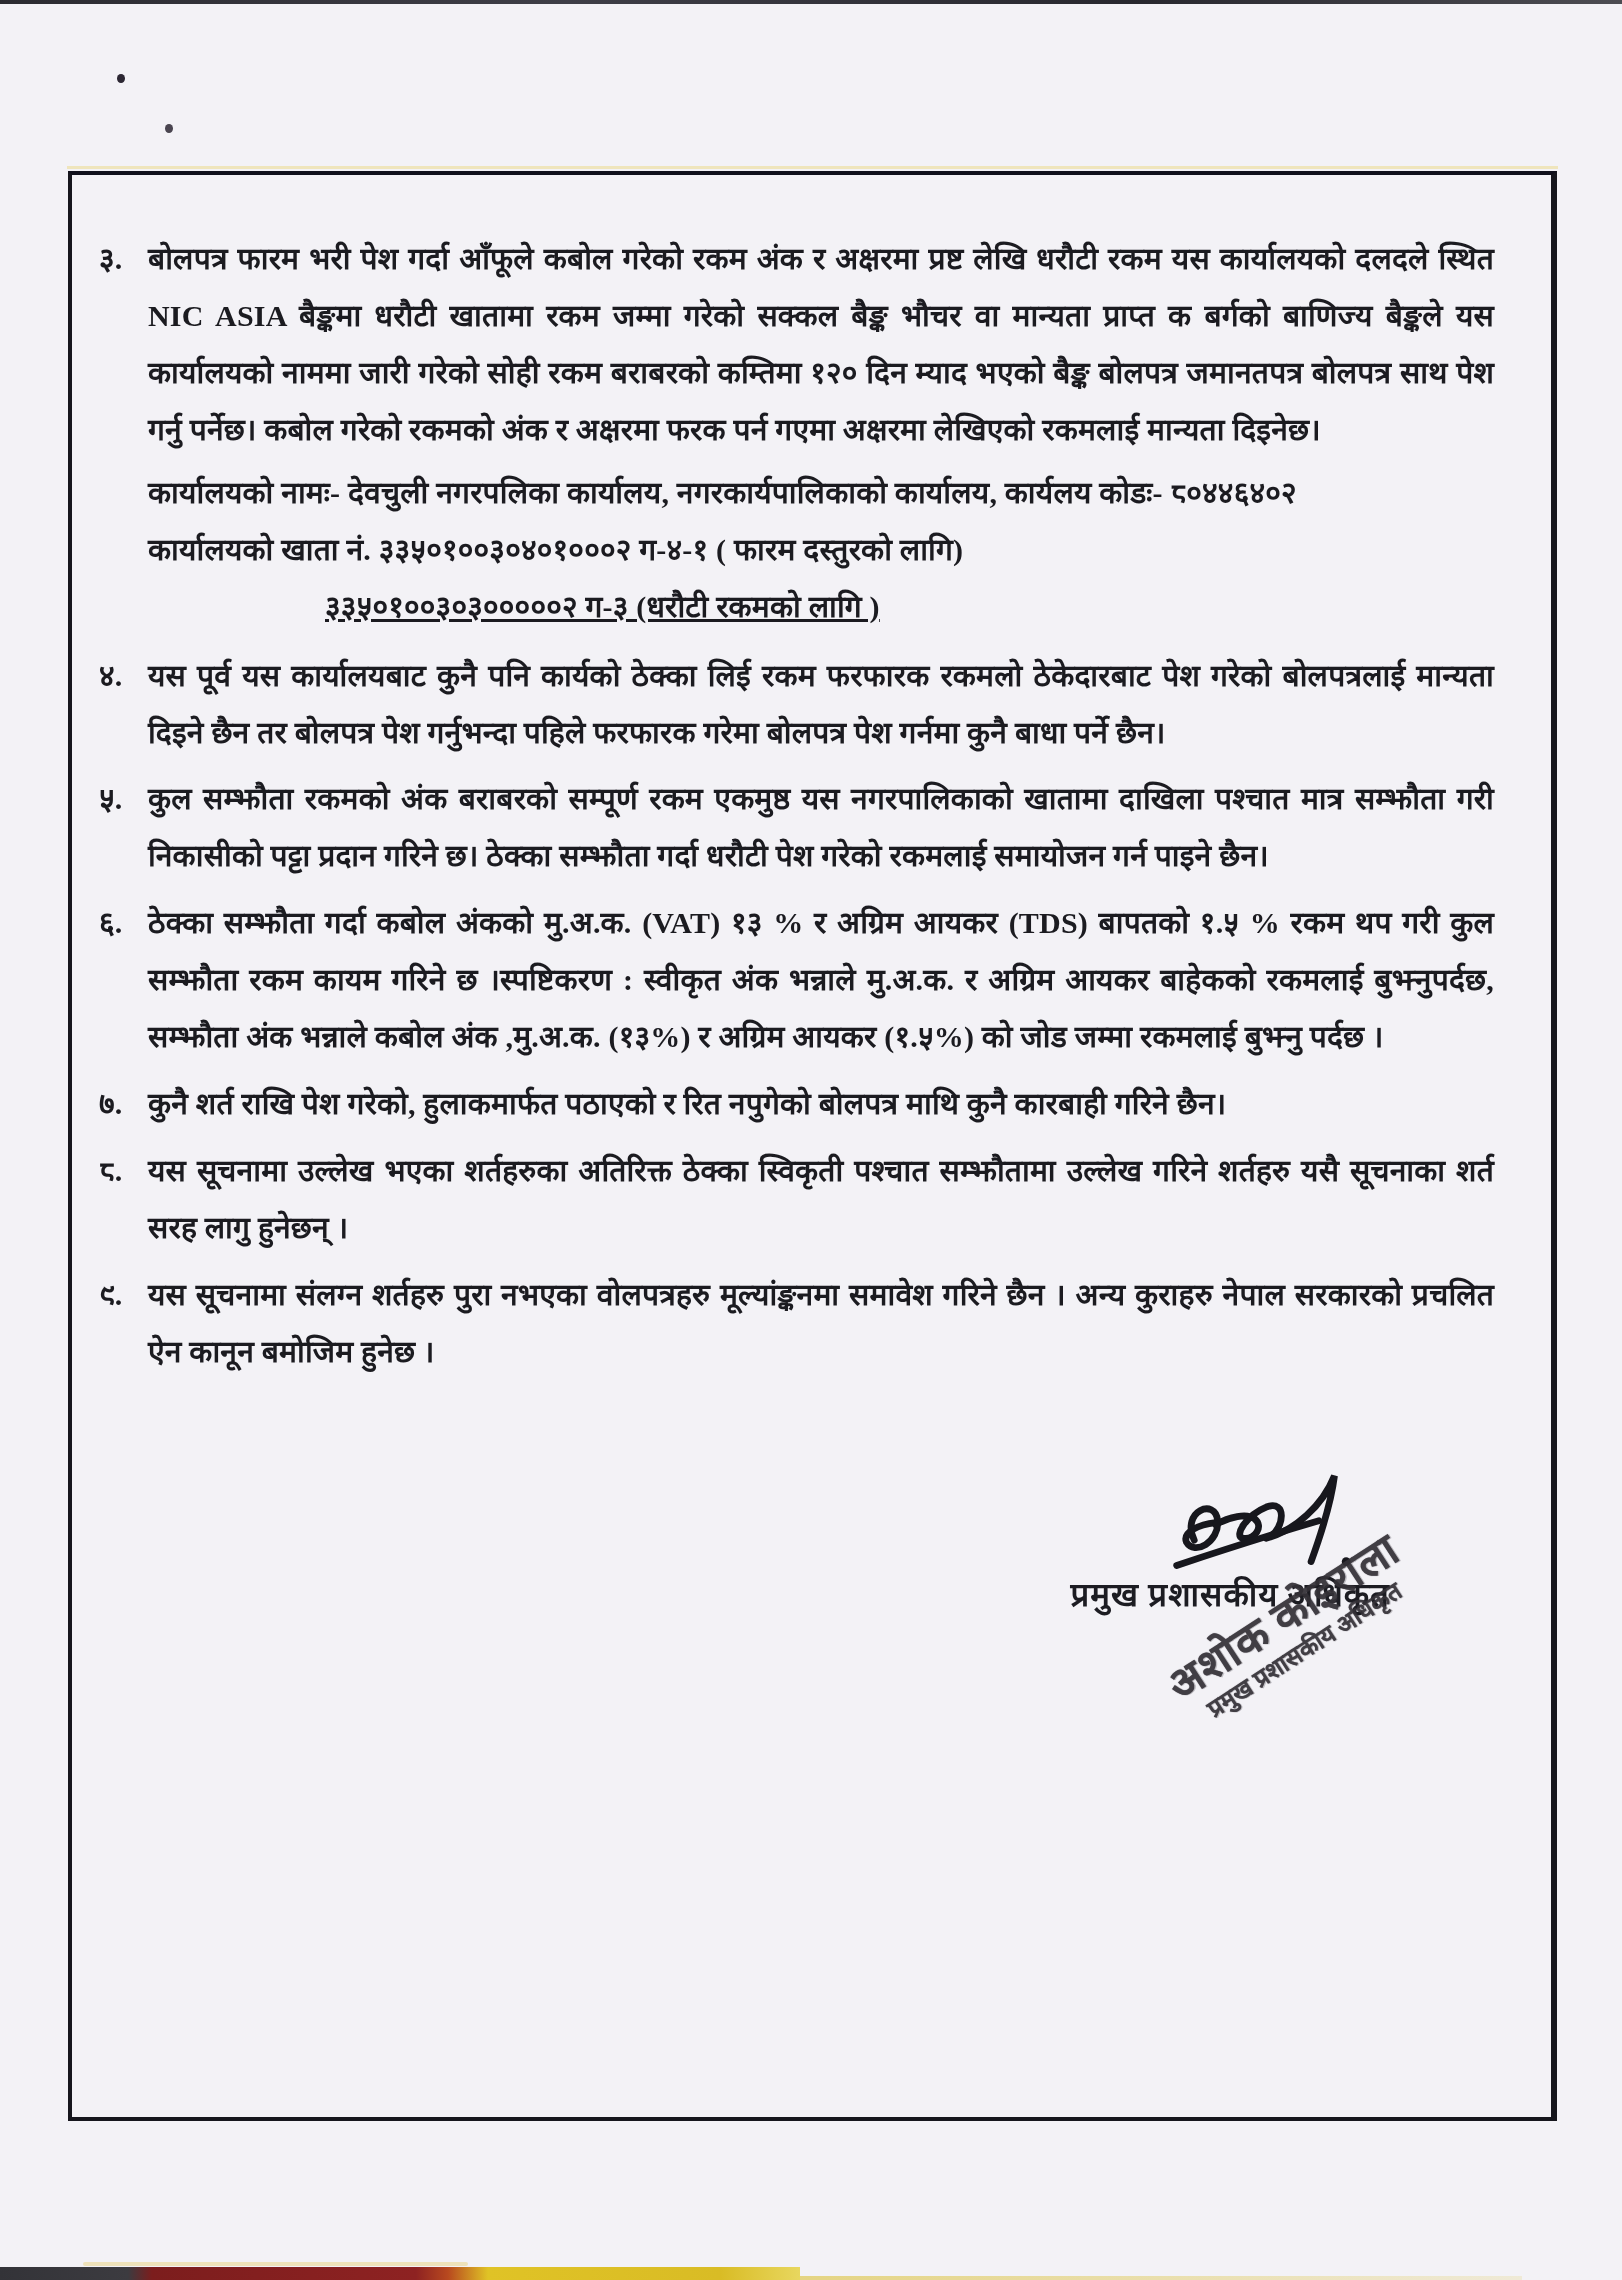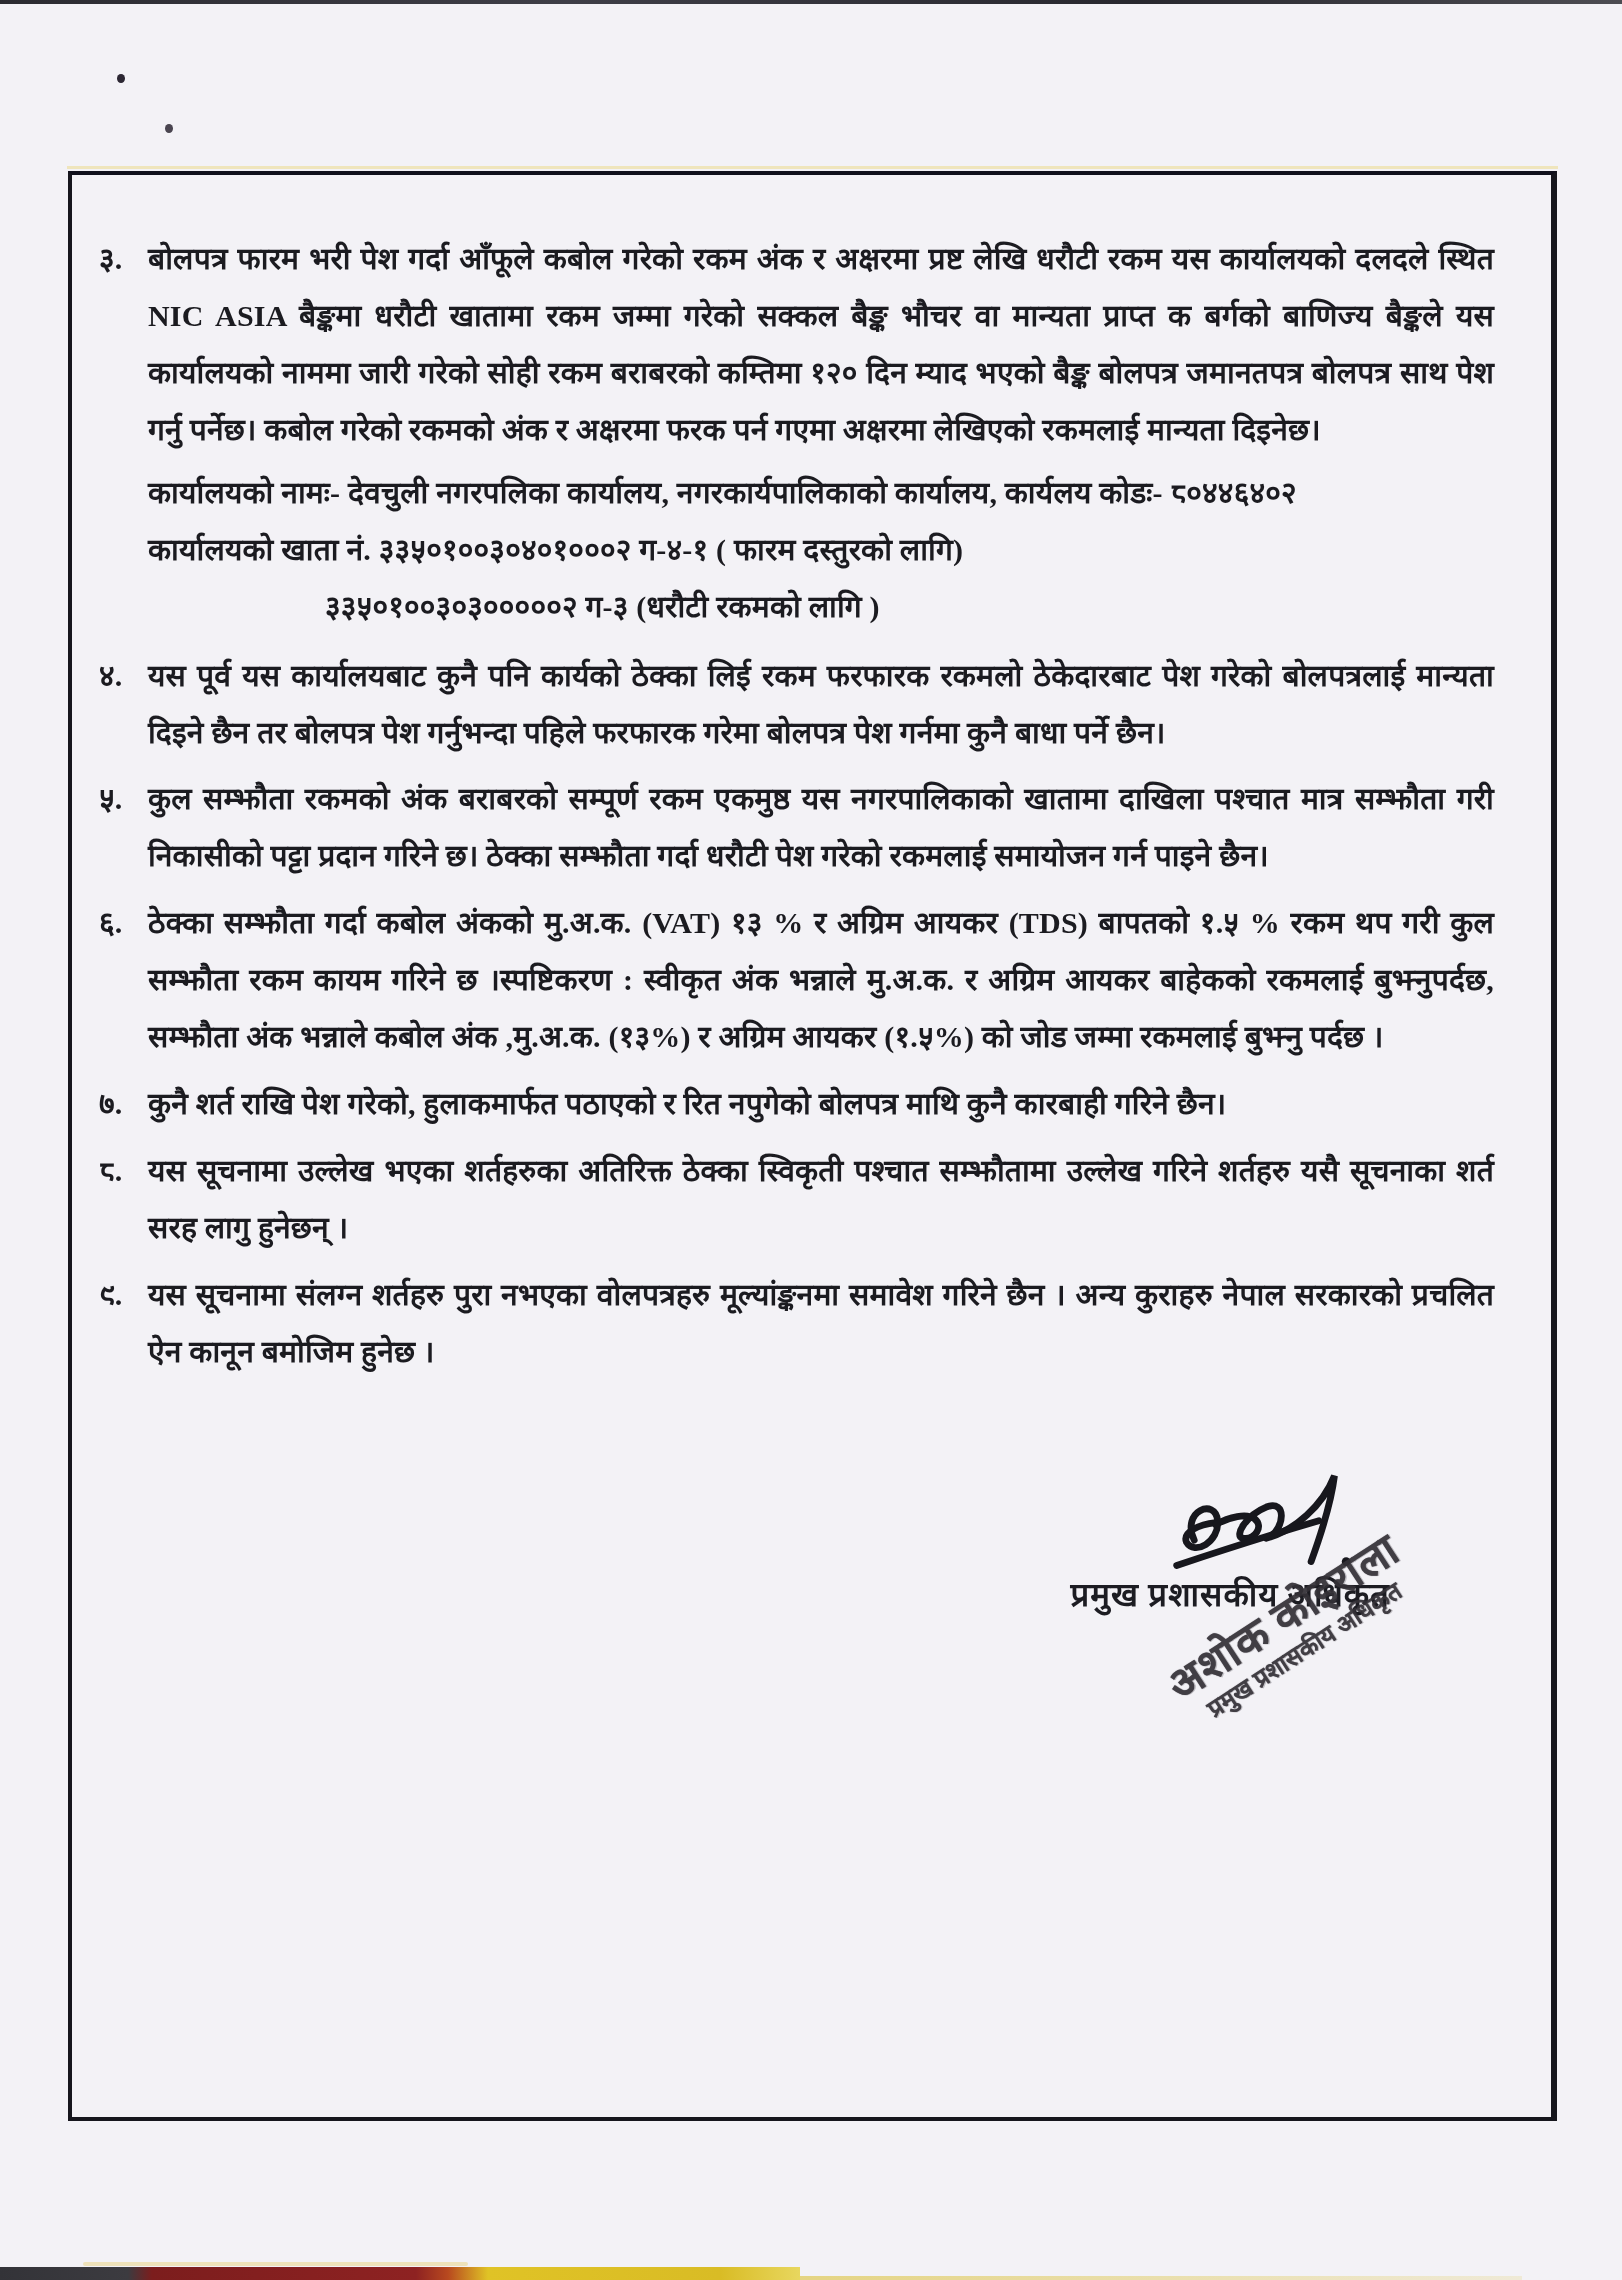--- a/index.html
+++ b/index.html
@@ -75,21 +75,21 @@
   .clause.first{margin-bottom:5.9px;}
 
   .bank-block{margin-bottom:11.7px;}
   .bank-block > div{padding-left:49px;}
   .bank-heading{
     font-weight:700;
     text-decoration:underline;
     text-underline-offset:6.8px;
     text-decoration-thickness:2.9px;
   }
-  .bank-account-2{padding-left:226px !important;}
+  .bank-account-2{padding-left:226px !important;text-decoration:underline;}
 
   
   .sign-area{position:absolute;left:1053px;top:1446px;width:468px;height:351px;}
   .signature-svg{position:absolute;left:112px;top:17.6px;}
   .sign-title{
     position:absolute;left:17.6px;top:125px;width:390px;
     font-size:33px;font-weight:700;white-space:nowrap;
     letter-spacing:1px;color:#1c1c22;
   }
   .stamp{

